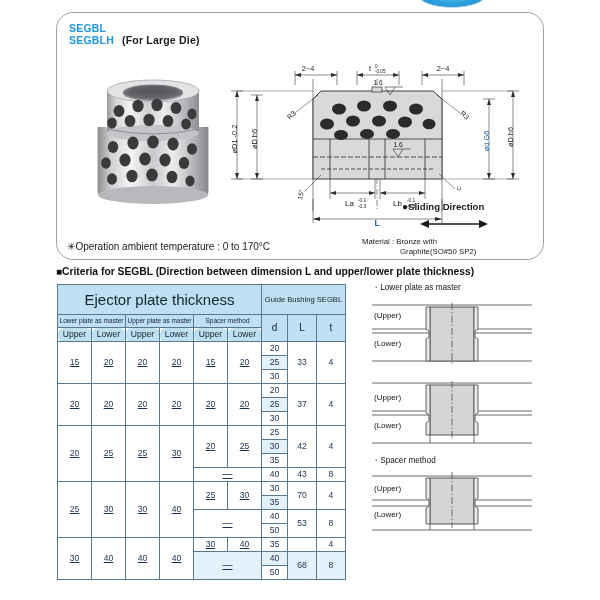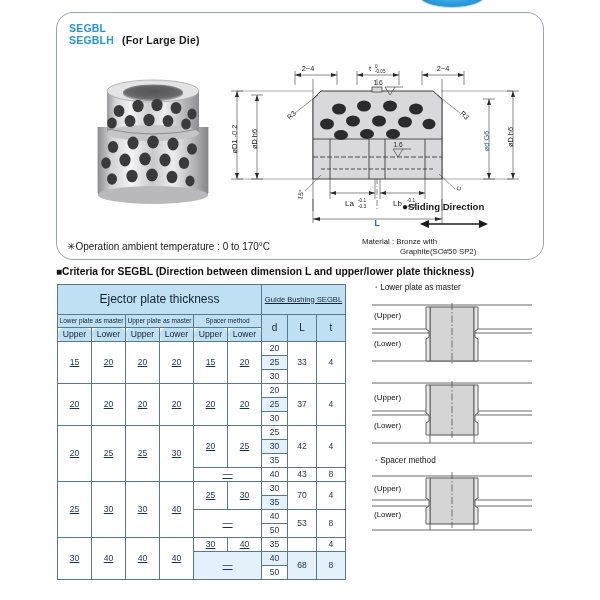--- a/index.html
+++ b/index.html
@@ -72,24 +72,24 @@
   }
   table.crit th, table.crit td{
     border:1px solid #56798f;
     text-align:center;
     vertical-align:middle;
     padding:0;
     font-weight:normal;
     line-height:1.05;
   }
   th.hdr{ background:#bfe0f2; color:#123; font-weight:bold; }
-  th.hdr-top{ height:15px; font-size:12px; }
+  th.hdr-top{ height:15px; font-size:15px; }
   th.hdr-mid{ height:13px; font-size:6.5px; white-space:nowrap; }
   th.hdr-bot{ height:14px; font-size:8.6px;border-radius:6px; }
-  th.hdr-gb{ height:30px; font-size:7.6px; white-space:nowrap;text-decoration:underline; }
+  th.hdr-gb{ height:30px; font-size:7.6px; white-space:nowrap; }
   th.hdr-dlt{ font-size:10px; font-weight:bold; }
 
   td.ep{ width:34px;text-decoration:underline; }
   td.gb-d{ width:26px; }
   td.gb-l{ width:29px; }
   td.gb-t{ width:29px; }
   td.cell{ height:14px; }
   tr.band td{ background:#e4f0fa; }
   .grp-top td{ border-top:1.6px solid #2d3a44; }
   td.dash{ letter-spacing:0; font-size:10px; }

